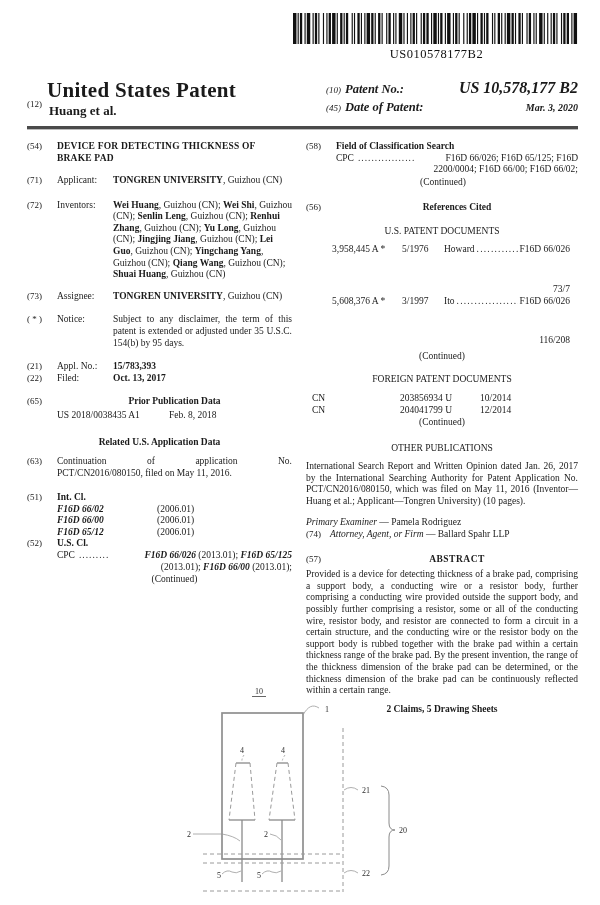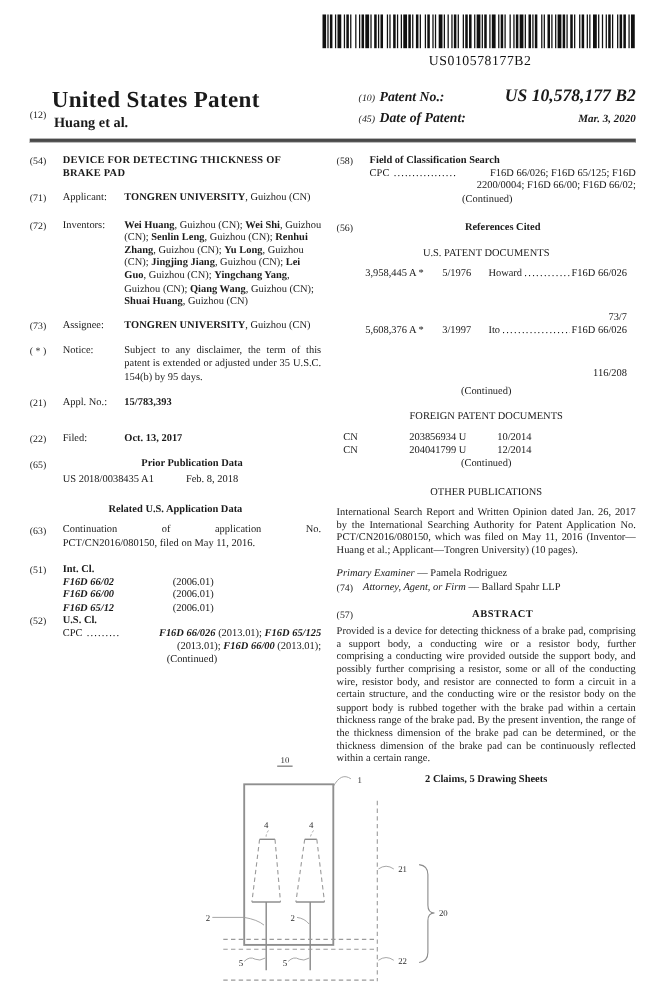--- a/index.html
+++ b/index.html
@@ -53,21 +53,21 @@
   .us-row{display:flex;padding-left:26px;}
   .u-num{width:70px;flex:none;}
   .u-date{width:42px;flex:none;}
   .u-name{flex:none;margin-right:2px;}
   .u-dots{flex:1;min-width:0;overflow:hidden;white-space:nowrap;letter-spacing:1.2px;}
   .u-cls{flex:none;padding-left:2px;padding-right:8px;}
   .u-cont{text-align:right;padding-right:8px;margin-top:28px;}
 
   .f-row{display:flex;padding-left:6px;}
   .f-country{width:60px;flex:none;}
-  .f-num{width:80px;flex:none;}
+  .f-num{width:80px;flex:none;margin-left:28px;}
 
   .sectionhead{text-align:center;margin-bottom:7px;}
 
   
   .figure{position:absolute;left:180px;top:683px;}
   .figure text{font-size:8px;fill:#2c2c2c;font-family:"Liberation Serif",serif;}
   .solid{stroke:#8a8a8a;stroke-width:1.3;fill:none;}
   .thick{stroke:#8f8f8f;stroke-width:1.7;fill:none;}
   .dash{stroke:#9a9a9a;stroke-width:1;fill:none;stroke-dasharray:4,3;}
   .lead{stroke:#9a9a9a;stroke-width:.8;fill:none;}
@@ -213,21 +213,21 @@
       <span class="lblcol">Assignee:</span>
       <div class="valcol"><span class="b">TONGREN UNIVERSITY</span><span>, Guizhou (CN)</span></div>
     </div>
 
     <div class="entry" style="margin-bottom:12px">
       <span class="tagcol">( * )</span>
       <span class="lblcol">Notice:</span>
       <div class="valcol just">Subject to any disclaimer, the term of this patent is extended or adjusted under 35 U.S.C. 154(b) by 95 days.</div>
     </div>
 
-    <div class="entry" style="margin-bottom:21px">
+    <div class="entry" style="margin-bottom:0">
       <span class="tagcol">(21)</span>
       <span class="lblcol">Appl. No.:</span>
       <div class="valcol b">15/783,393</div>
     </div>
 
     <div class="entry" style="margin-bottom:12px">
       <span class="tagcol">(22)</span>
       <span class="lblcol">Filed:</span>
       <div class="valcol b">Oct. 13, 2017</div>
     </div>

